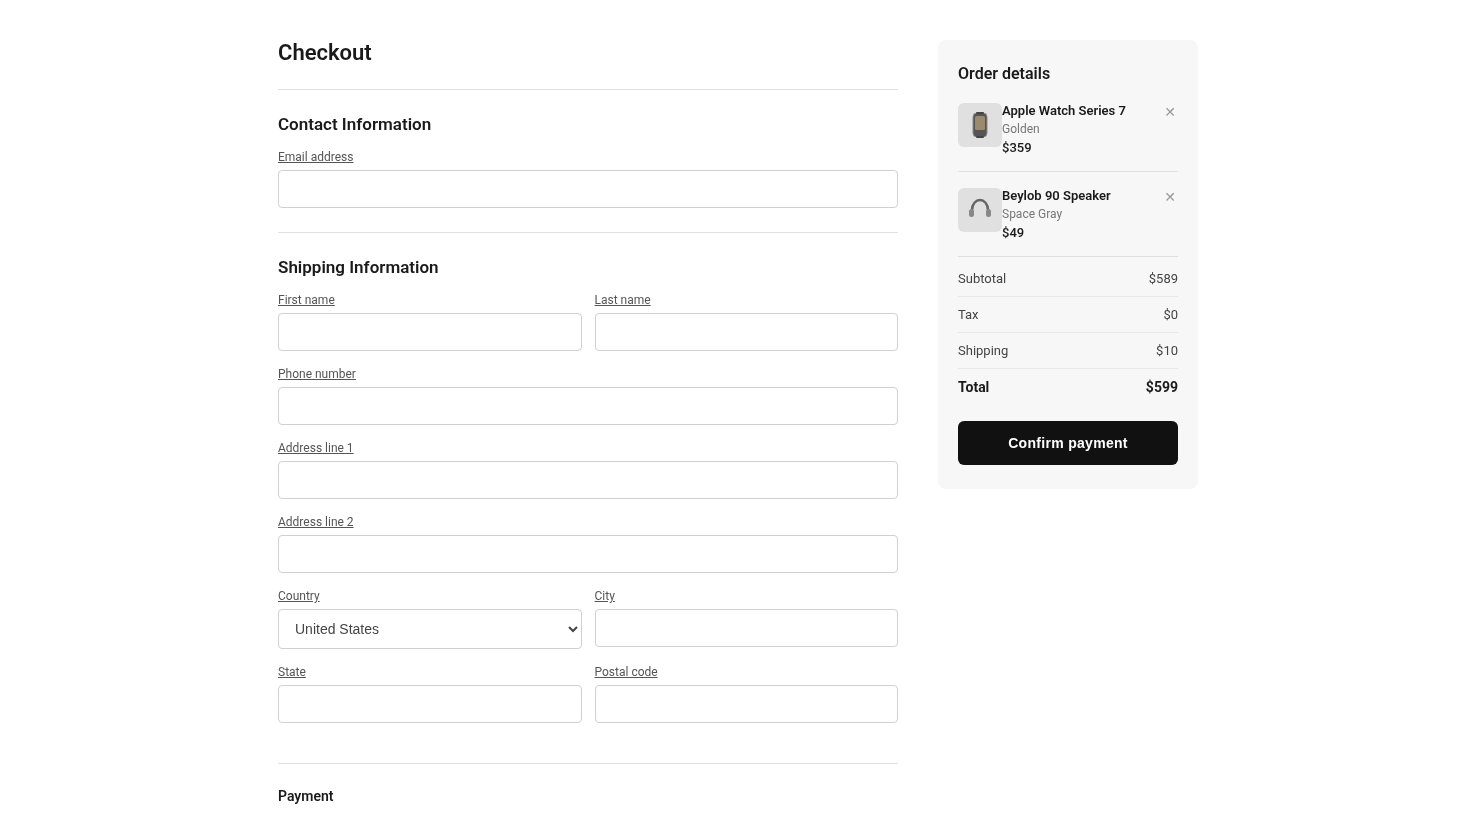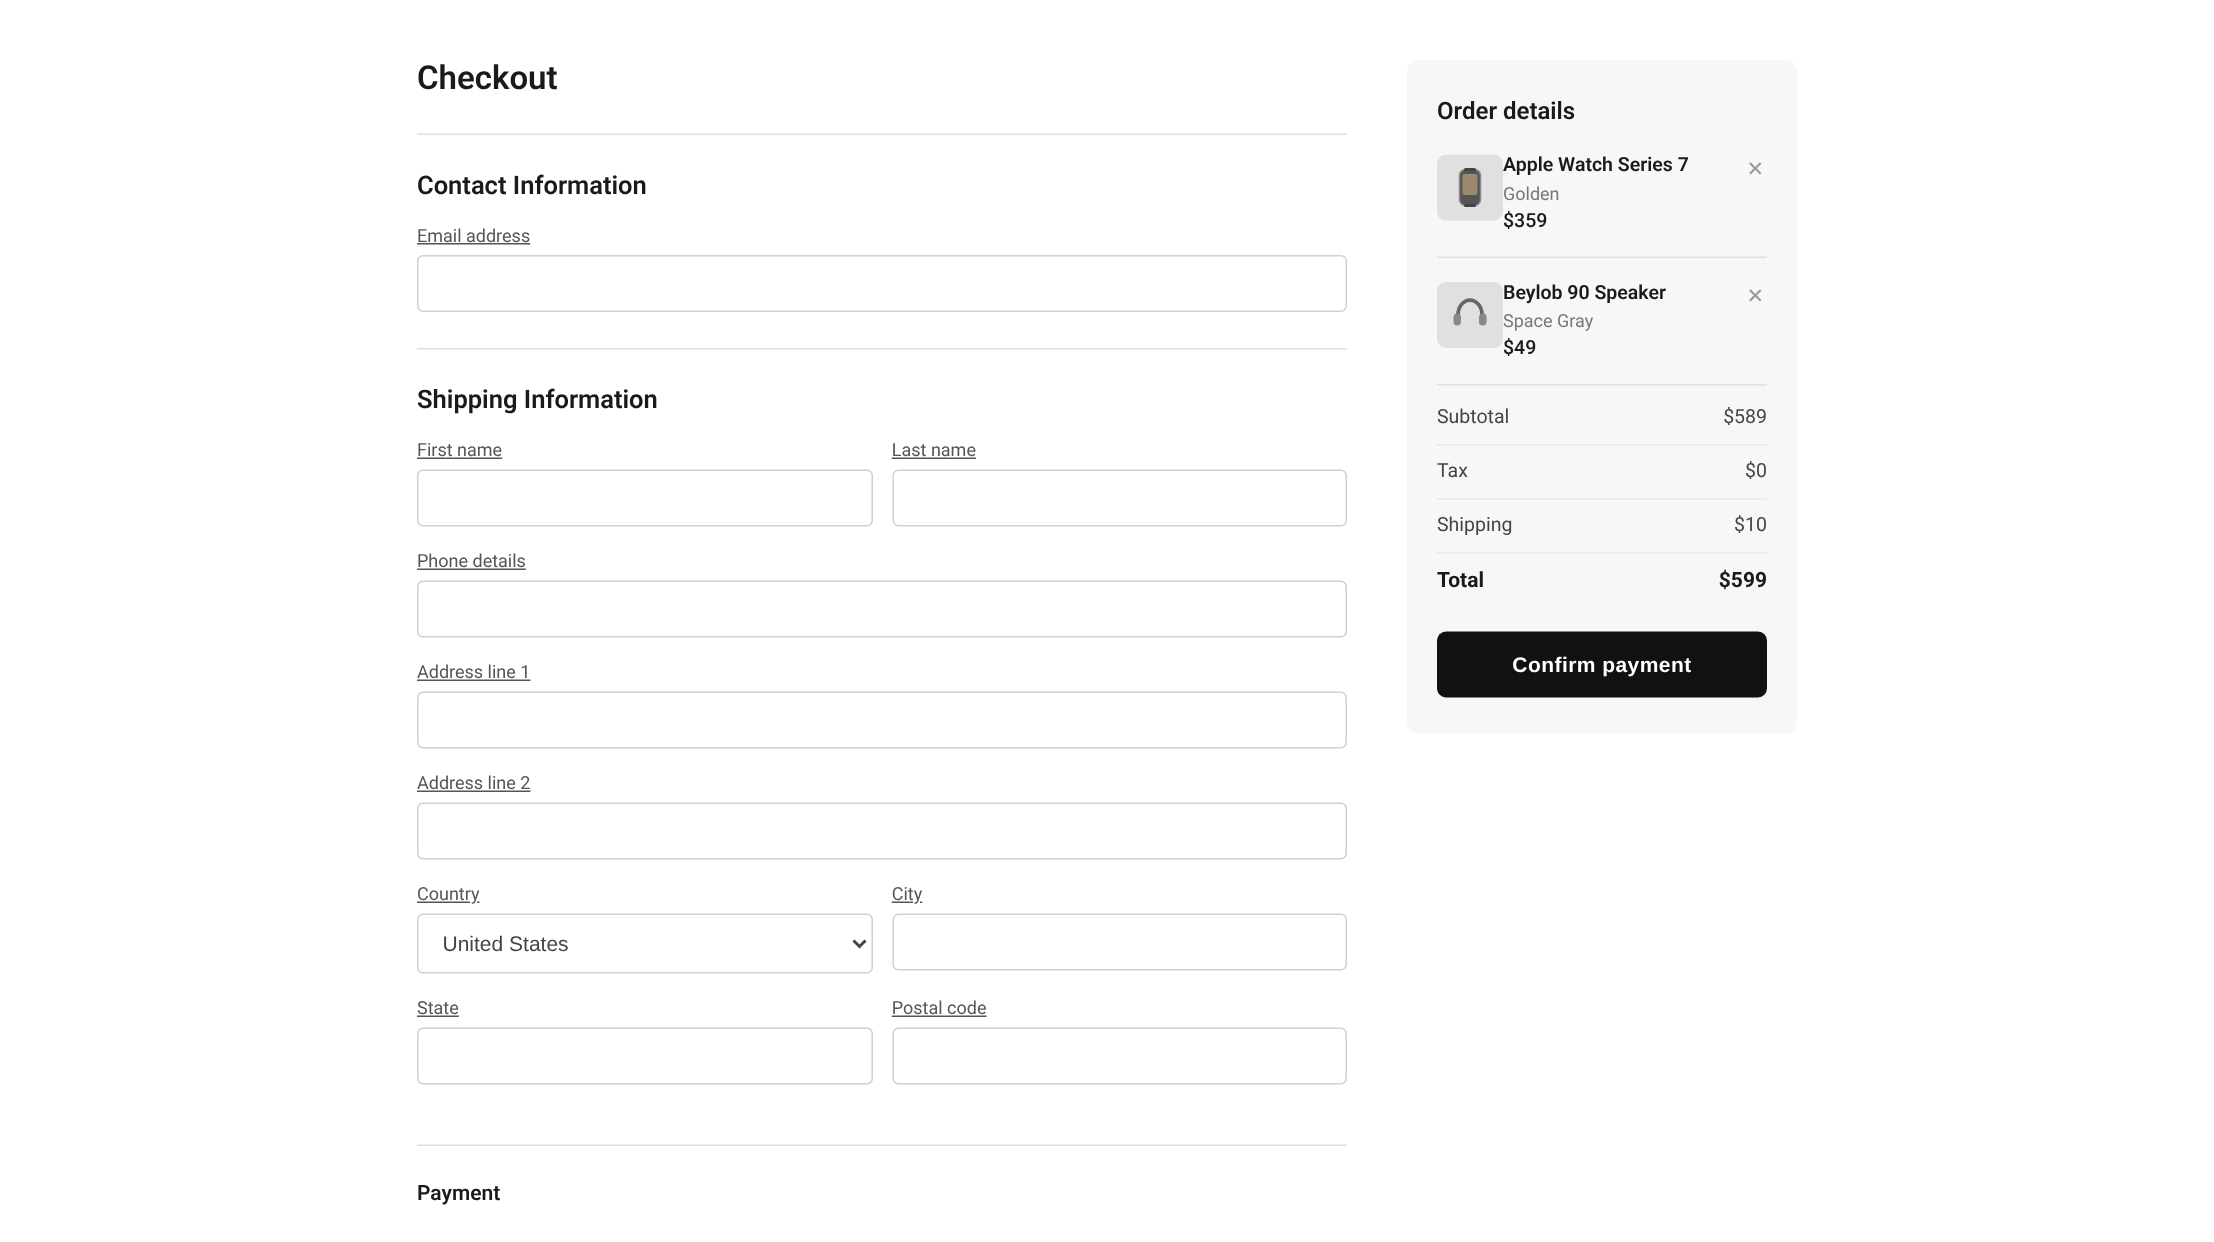--- a/index.html
+++ b/index.html
@@ -216,21 +216,21 @@
           <label class="form-label">First name</label>
           <input class="form-input" type="text" style="">
         </div>
         <div class="form-group">
           <label class="form-label">Last name</label>
           <input class="form-input" type="text" style="">
         </div>
       </div>
 
       <div class="form-group">
-        <label class="form-label">Phone details</label>
+        <label class="form-label">Phone number</label>
         <input class="form-input" type="tel" style="">
       </div>
 
       <div class="form-group">
         <label class="form-label">Address line 1</label>
         <input class="form-input" type="text" style="">
       </div>
 
       <div class="form-group">
         <label class="form-label">Address line 2</label>

